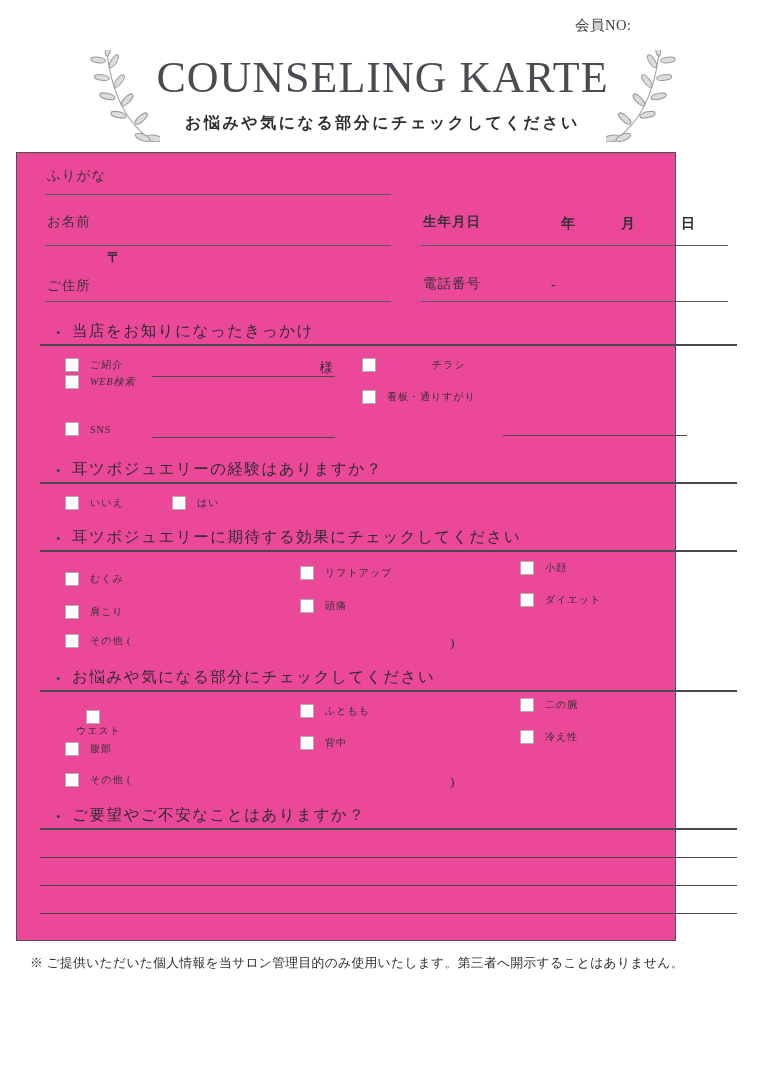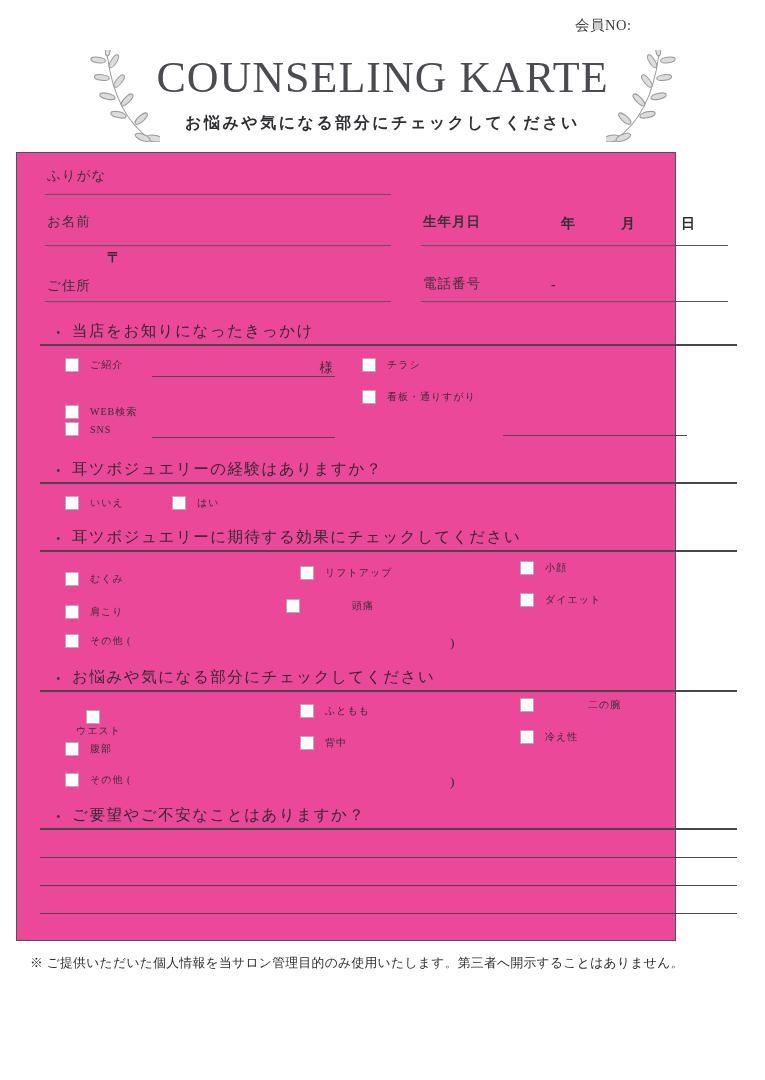--- a/index.html
+++ b/index.html
@@ -146,26 +146,26 @@
     <span class="sec-title">当店をお知りになったきっかけ</span>
   </div>
 
   <div class="cb-item" style="left:48px; top:205px;">
     <span class="cb"></span>
     <span class="cb-lbl">ご紹介</span>
   </div>
   <div class="write-line" style="left:135px; top:206px; width:183px; height:18px; line-height:18px; padding-right:2px;">
     <span>様</span>
   </div>
-  <div class="cb-item" style="left:345px; top:205px;">
+  <div class="cb-item" style="left:345px; top:205px;gap:45px;">
     <span class="cb"></span>
     <span class="cb-lbl">チラシ</span>
   </div>
 
-  <div class="cb-item" style="left:48px; top:252px;">
+  <div class="cb-item" style="left:48px; top:222px;font-style:italic;">
     <span class="cb"></span>
     <span class="cb-lbl">WEB検索</span>
   </div>
   <div class="cb-item" style="left:345px; top:237px;">
     <span class="cb"></span>
     <span class="cb-lbl">看板・通りすがり</span>
   </div>
 
   <div class="cb-item" style="left:48px; top:269px;">
     <span class="cb"></span>
@@ -201,21 +201,21 @@
     <span class="cb-lbl">リフトアップ</span>
   </div>
   <div class="cb-item" style="left:503px; top:408px;">
     <span class="cb"></span>
     <span class="cb-lbl">小顔</span>
   </div>
   <div class="cb-item" style="left:48px; top:452px;">
     <span class="cb"></span>
     <span class="cb-lbl">肩こり</span>
   </div>
-  <div class="cb-item" style="left:269px; top:446px;gap:41px;">
+  <div class="cb-item" style="left:283px; top:446px;">
     <span class="cb"></span>
     <span class="cb-lbl">頭痛</span>
   </div>
   <div class="cb-item" style="left:503px; top:440px;align-items:center;">
     <span class="cb"></span>
     <span class="cb-lbl">ダイエット</span>
   </div>
   <div class="cb-item" style="left:48px; top:481px;">
     <span class="cb"></span>
     <span class="cb-lbl">その他 (</span>
@@ -227,21 +227,21 @@
     <span class="sec-title">お悩みや気になる部分にチェックしてください</span>
   </div>
   <div class="cb-item" style="left:48px; top:557px;flex-direction:column;">
     <span class="cb"></span>
     <span class="cb-lbl">ウエスト</span>
   </div>
   <div class="cb-item" style="left:283px; top:551px;">
     <span class="cb"></span>
     <span class="cb-lbl">ふともも</span>
   </div>
-  <div class="cb-item" style="left:503px; top:545px;gap:43px;">
+  <div class="cb-item" style="left:503px; top:545px;">
     <span class="cb"></span>
     <span class="cb-lbl">二の腕</span>
   </div>
   <div class="cb-item" style="left:48px; top:589px;">
     <span class="cb"></span>
     <span class="cb-lbl">腹部</span>
   </div>
   <div class="cb-item" style="left:283px; top:583px;">
     <span class="cb"></span>
     <span class="cb-lbl">背中</span>

